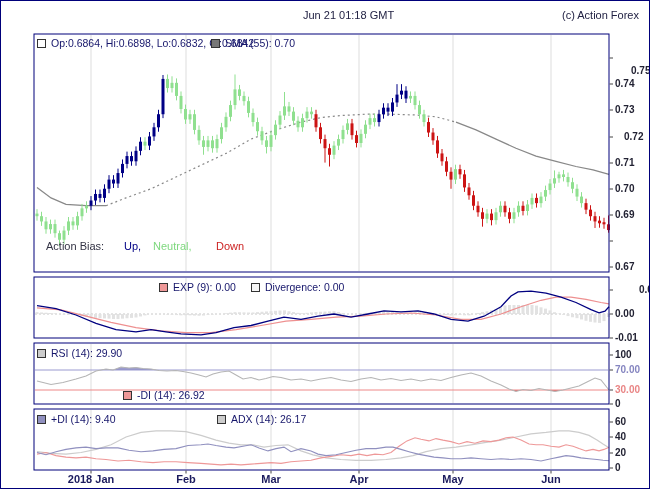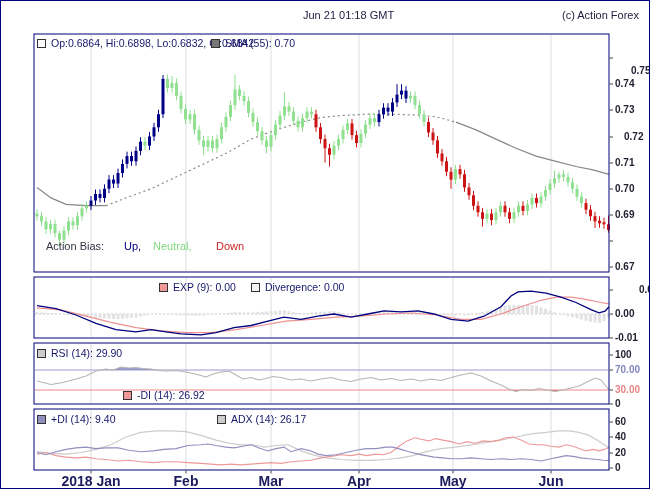--- a/index.html
+++ b/index.html
@@ -6,21 +6,21 @@
   #app{position:relative;width:648px;height:487px;border:1px solid #00007a;background:#fff;
        font-family:"Liberation Sans",sans-serif;overflow:hidden;}
   #cv{position:absolute;left:0;top:0;}
   .t-main{position:absolute;left:10px;top:6px;font-size:13px;font-weight:bold;color:#000080;white-space:nowrap;}
   .t-center{position:absolute;left:302px;top:8px;font-size:11px;color:#222244;white-space:nowrap;}
   .t-right{position:absolute;right:10px;top:8px;font-size:11px;color:#222244;white-space:nowrap;}
   .li{position:absolute;display:flex;align-items:center;gap:5px;font-size:10.5px;color:#16166b;white-space:nowrap;}
   .sq{width:7px;height:7px;border:1px solid #333;display:inline-block;flex:none;}
   .bias span{position:absolute;font-size:11px;white-space:nowrap;}
   .ylab{position:absolute;font-size:10px;font-weight:bold;color:#222233;white-space:nowrap;}
-  .xlab{position:absolute;font-size:14px;font-weight:bold;color:#1b1b5e;transform:translateX(-50%);white-space:nowrap;}
+  .xlab{position:absolute;font-size:11px;font-weight:bold;color:#1b1b5e;transform:translateX(-50%);white-space:nowrap;}
   #labels{position:absolute;left:0;top:0;width:100%;height:100%;pointer-events:none;}
 </style>
 </head>
 <body>
 
 <div id="app">
   <span class="t-center">Jun 21 01:18 GMT</span>
   <span class="t-right">(c) Action Forex</span>
 
   <svg id="cv" width="648" height="487">

